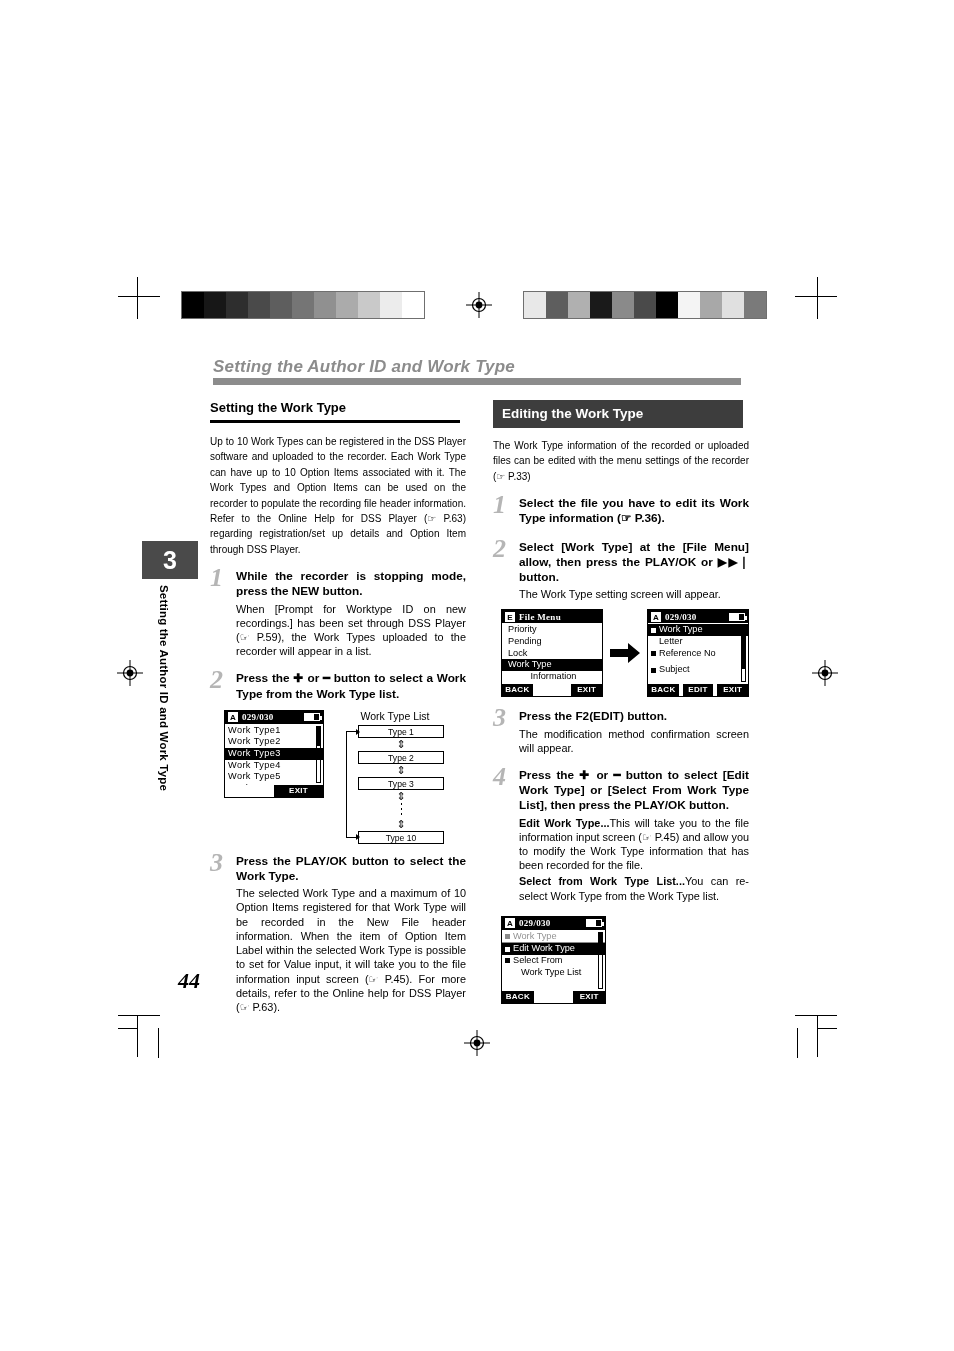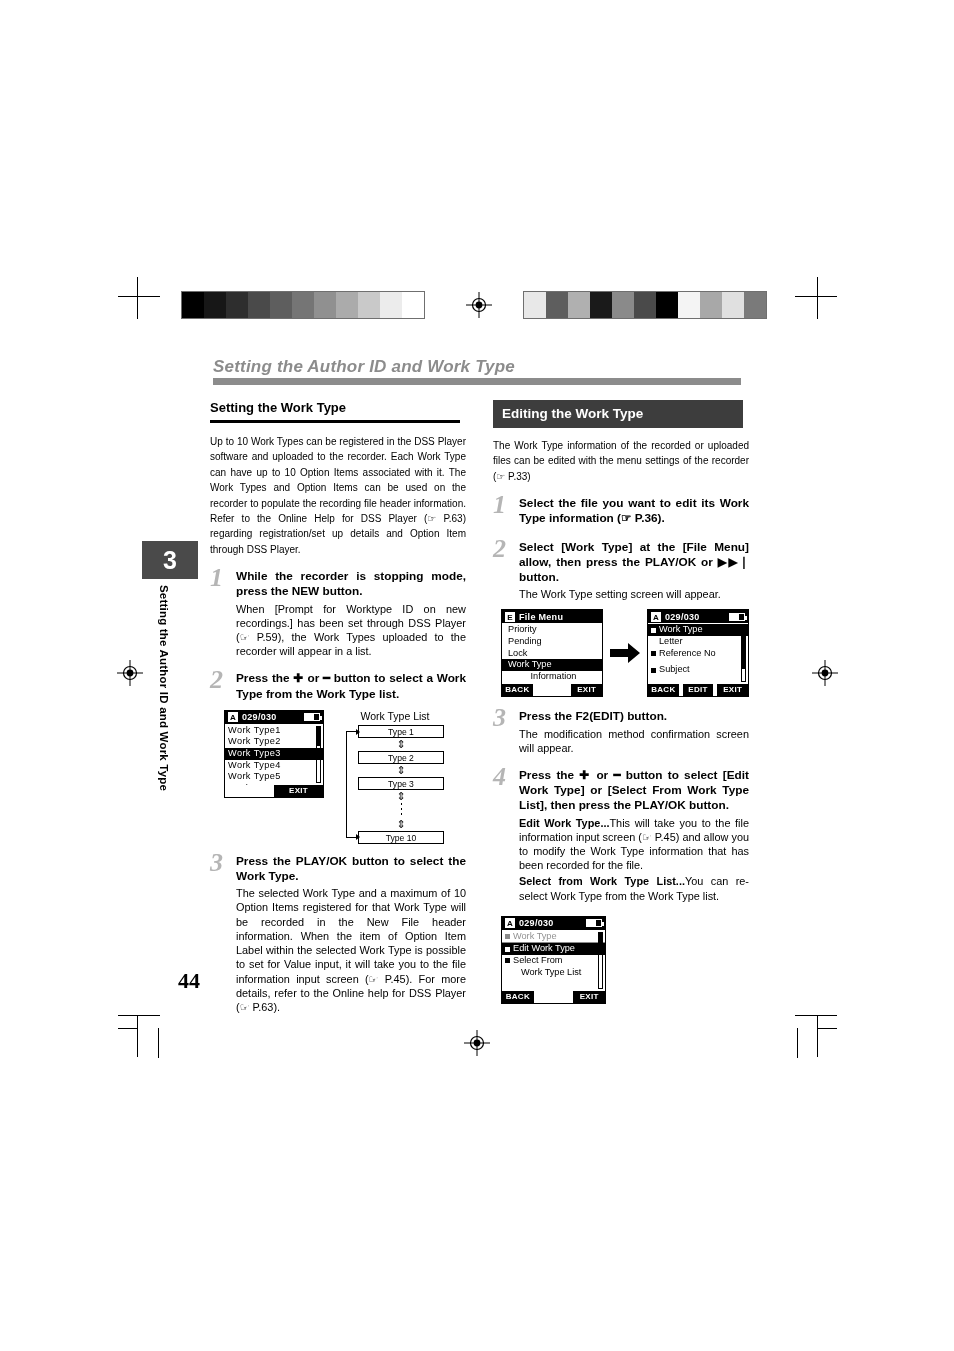--- a/index.html
+++ b/index.html
@@ -76,21 +76,21 @@
   }
   .lcd .titlebar{
     background:#000;color:#fff;height:13px;display:flex;align-items:center;
     padding:0 3px;font-size:9px;font-weight:bold;box-sizing:border-box;
   }
   .lcd .titlebar .tbicon{
     background:#fff;color:#000;font-size:8px;font-weight:bold;
     width:10px;height:10px;line-height:10px;text-align:center;margin-right:4px;
     border:1px solid #fff;box-sizing:border-box;
   }
-  .lcd .titlebar .tbtext{flex:1;letter-spacing:.3px;}
+  .lcd .titlebar .tbtext{flex:1;letter-spacing:.3px;font-family:Liberation Serif, serif;}
   .lcd .titlebar .batt{
     width:16px;height:8px;border:1px solid #fff;position:relative;box-sizing:border-box;
     background:linear-gradient(to right,#fff 0 62%,#000 62% 100%);
   }
   .lcd .titlebar .batt:after{
     content:"";position:absolute;right:-3px;top:2px;width:2px;height:4px;background:#fff;
   }
   .lcd .rows{padding:1px 0 0 0;}
   .lcd .row{
     font-size:9.2px;line-height:11.6px;padding:0 3px;white-space:nowrap;
@@ -146,20 +146,21 @@
   .loop:after{bottom:-3px;}
 
   .bigarrow{
     width:30px;height:22px;position:relative;
   }
   .bigarrow svg{display:block;}
 
   .pagenum{
     position:absolute;left:178px;top:968px;font-size:22px;font-weight:bold;
     font-family:"Liberation Serif", serif;
+    font-style:italic;
   }
 </style>
 </head>
 <body>
 
 <div class="page">
 
   <div class="cropmark h" style="left:118px;top:296px;width:42px;"></div>
   <div class="cropmark v" style="left:137px;top:277px;height:42px;"></div>
   <div class="cropmark h" style="left:795px;top:296px;width:42px;"></div>
@@ -305,21 +306,21 @@
   </div>
 
   <div class="col right">
 
     <div class="h2band">Editing the Work Type</div>
 
     <p class="body">The Work Type information of the recorded or uploaded files can be edited with the menu settings of the recorder (☞ P.33)</p>
 
     <div class="step">
       <div class="stepnum">1</div>
-      <p class="steptitle">Select the file you want to edit its Work Type information (☞ P.36).</p>
+      <p class="steptitle">Select the file you have to edit its Work Type information (☞ P.36).</p>
     </div>
 
     <div class="step" style="margin-bottom:8px;">
       <div class="stepnum">2</div>
       <p class="steptitle">Select [Work Type] at the [File Menu] allow, then press the PLAY/OK or ▶▶❘ button.</p>
       <p class="stepsub">The Work Type setting screen will appear.</p>
     </div>
 
     <div style="display:flex;align-items:center;margin:6px 0 12px 8px;">
 

